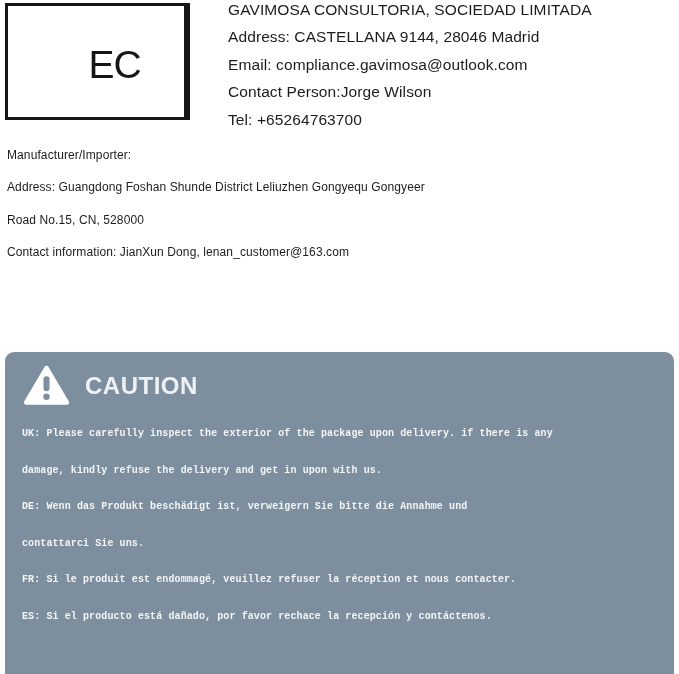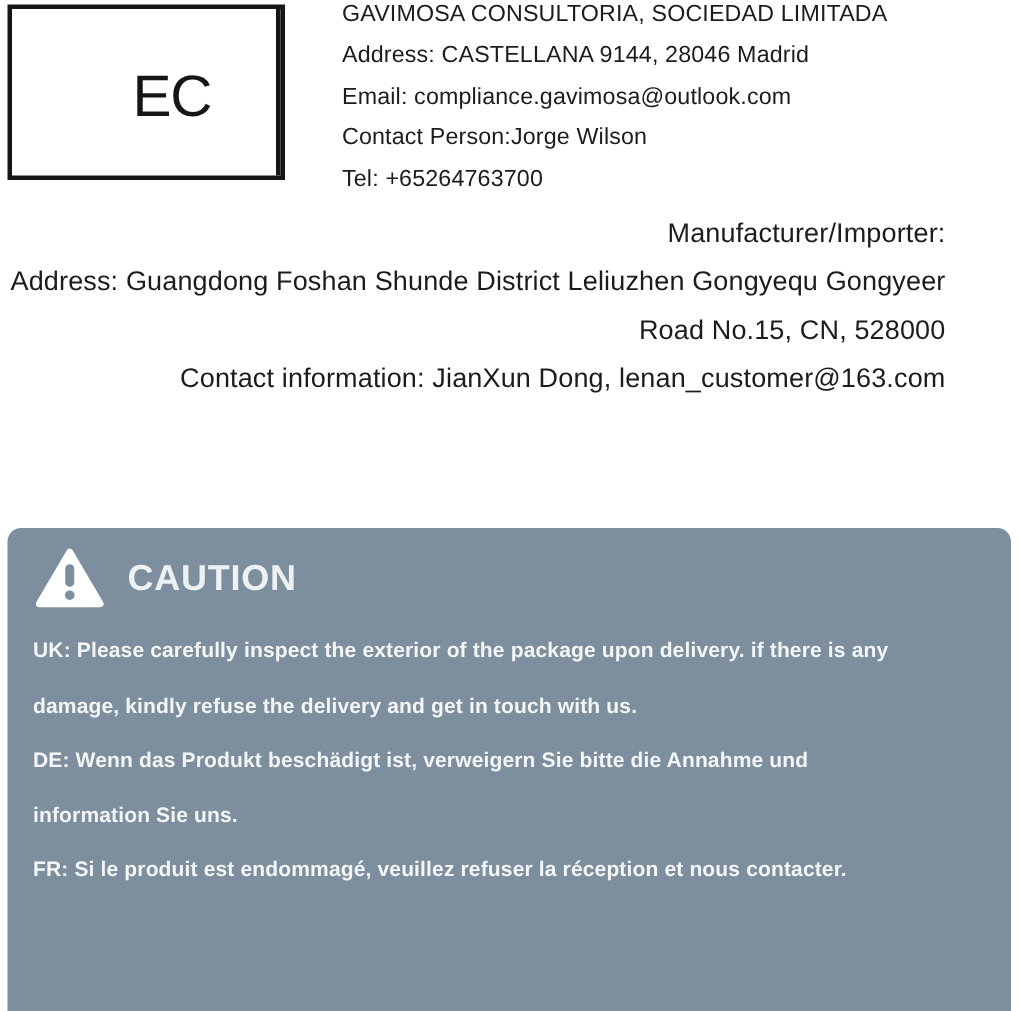--- a/index.html
+++ b/index.html
@@ -12,33 +12,33 @@
            border:3px solid #161616; display:flex; }
   .ecrep .cell { flex:1; display:flex; align-items:center; justify-content:center;
                  font-size:39px; letter-spacing:-1px; color:#161616; padding-top:6px; }
   .ecrep .cell.first { border-right:3px solid #161616;padding-left:37px; }
 
   
   .rep-info { position:absolute; left:228px; top:-4px; font-size:15.5px;
               line-height:27.4px; letter-spacing:0.1px; }
 
   
-  .mfr { position:absolute; left:7px; top:139px; font-size:18px;
-         line-height:32.3px; letter-spacing:0.1px;text-align:right; }
+  .mfr { position:absolute; left:7px; top:139px; font-size:12px;
+         line-height:32.3px; letter-spacing:0.1px; }
 
   
   .caution { position:absolute; left:5px; top:308px; width:669px; height:429px;
              border-radius:9px; background:#7d8f9e;margin-top:44px; }
   .caution-header { position:absolute; left:18px; top:13px; display:flex;
                     align-items:center; gap:15px; }
   .caution-title { font-size:24px; font-weight:700; letter-spacing:0.5px;
                    color:#eef1f3; }
   .warnings { position:absolute; left:17px; right:14px; top:74px; }
-  .warn-line { font-size:14px; font-weight:700; line-height:15px;
-               margin-bottom:21.5px; color:#f3f5f6; letter-spacing:0.1px; }
+  .warn-line { font-size:10px; font-weight:700; line-height:15px;
+               margin-bottom:21.5px; color:#f3f5f6; letter-spacing:0.1px;font-family:Liberation Mono, monospace; }
   .icons { position:absolute; right:6px; bottom:7px; display:flex;
            align-items:flex-end; gap:5px; }
   .recycle-glyph { font-family:"DejaVu Sans", sans-serif; font-size:40px;
                    line-height:36px; color:#ffffff; display:block;
                    margin-left:6px; margin-right:2px; }
   .ukca { display:flex; flex-direction:column; align-items:center;
           font-weight:700; font-size:16px; line-height:13.5px; color:#ffffff;
           letter-spacing:0.5px; }
   svg { display:block; }
 </style>
@@ -74,24 +74,25 @@
           <path d="M25 3 L46.5 39.5 H3.5 Z" fill="#ffffff" stroke="#ffffff" stroke-width="5" stroke-linejoin="round"></path>
           <rect x="21.8" y="11.5" width="6.4" height="16" rx="3.2" fill="#7d8f9e"></rect>
           <circle cx="25" cy="33.5" r="3.4" fill="#7d8f9e"></circle>
         </svg>
       </span>
       <span class="caution-title">CAUTION</span>
     </div>
 
     <div class="warnings">
       <div class="warn-line">UK: Please carefully inspect the exterior of the package upon delivery. if there is any</div>
-      <div class="warn-line">damage, kindly refuse the delivery and get in touch with us.</div>
+      <div class="warn-line">damage, kindly refuse the delivery and get in upon with us.</div>
       <div class="warn-line">DE: Wenn das Produkt beschädigt ist, verweigern Sie bitte die Annahme und</div>
-      <div class="warn-line">information Sie uns.</div>
+      <div class="warn-line">contattarci Sie uns.</div>
       <div class="warn-line">FR: Si le produit est endommagé, veuillez refuser la réception et nous contacter.</div>
+      <div class="warn-line">ES: Si el producto está dañado, por favor rechace la recepción y contáctenos.</div>
     </div>
 
     <div class="icons">
 
       <span>
         <svg width="40" height="40" viewBox="0 0 40 40">
           <circle cx="20" cy="20" r="16.5" fill="none" stroke="#ffffff" stroke-width="3"></circle>
           <circle cx="25.5" cy="13.5" r="4.6" fill="none" stroke="#ffffff" stroke-width="1.7"></circle>
           <text x="8" y="26.5" font-size="8.5" font-weight="bold" fill="#ffffff" font-family="Liberation Sans, sans-serif">0-3</text>
           <line x1="8.6" y1="8.6" x2="31.4" y2="31.4" stroke="#ffffff" stroke-width="3.2"></line>

